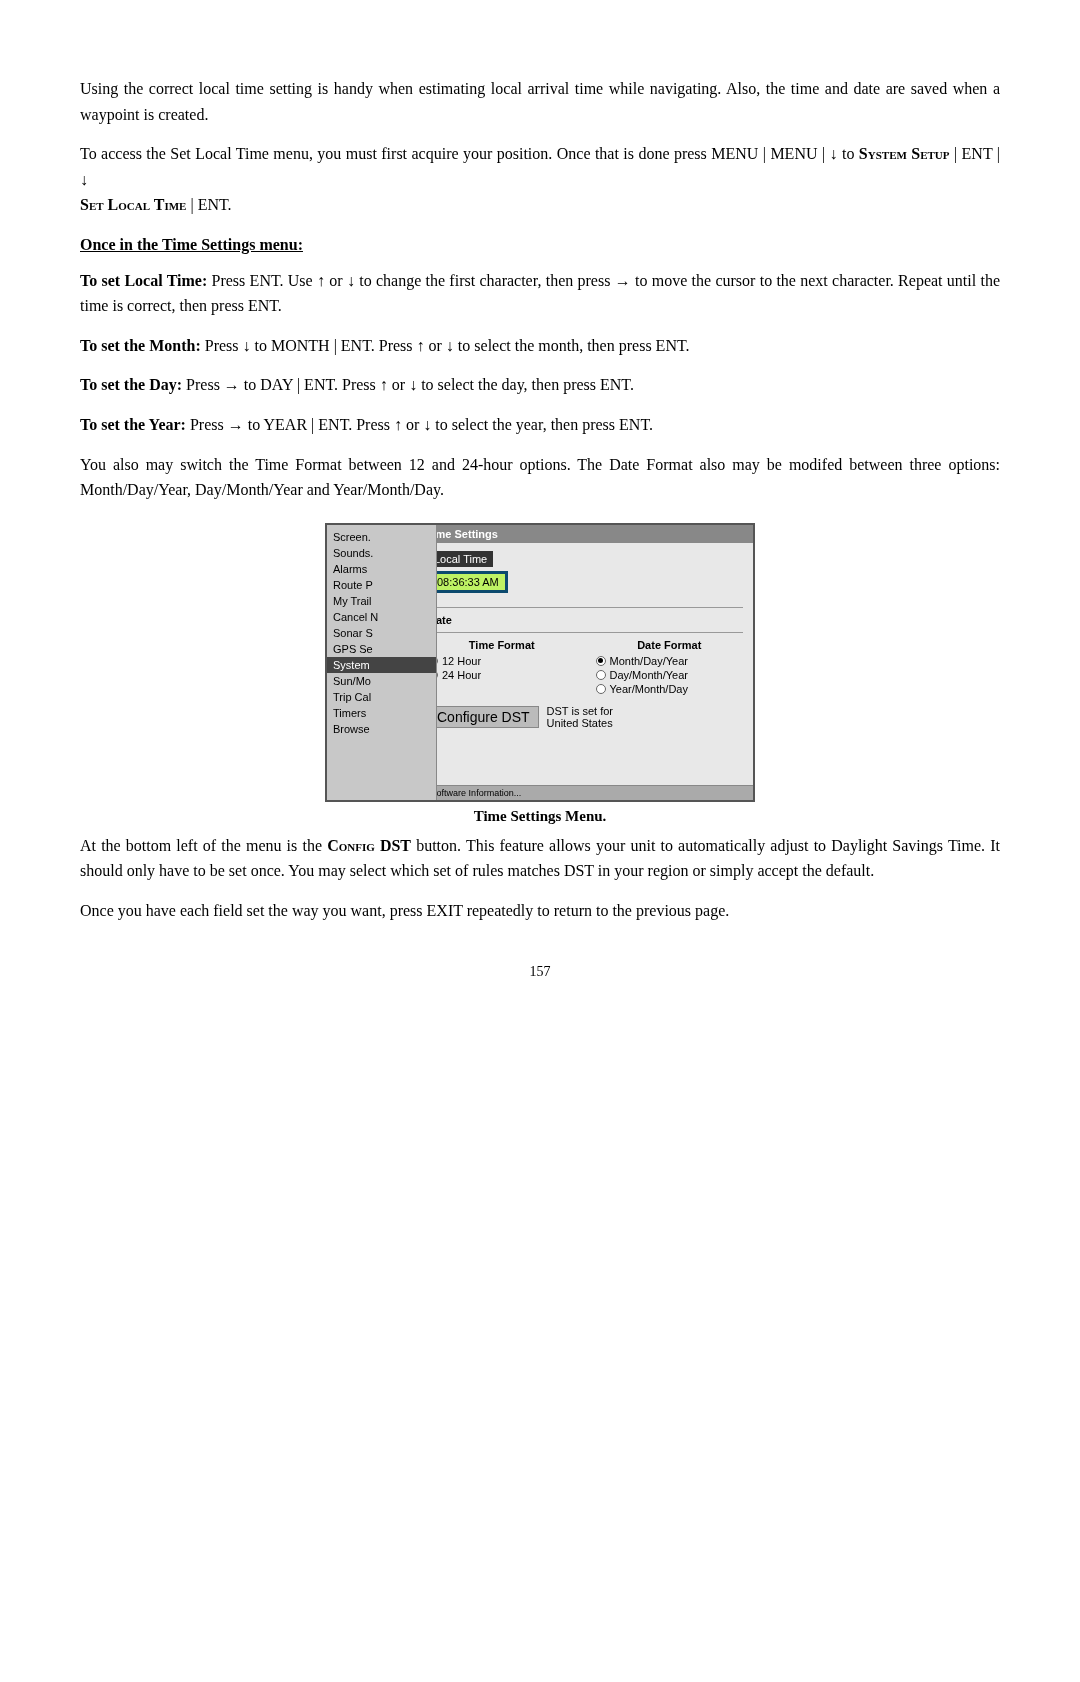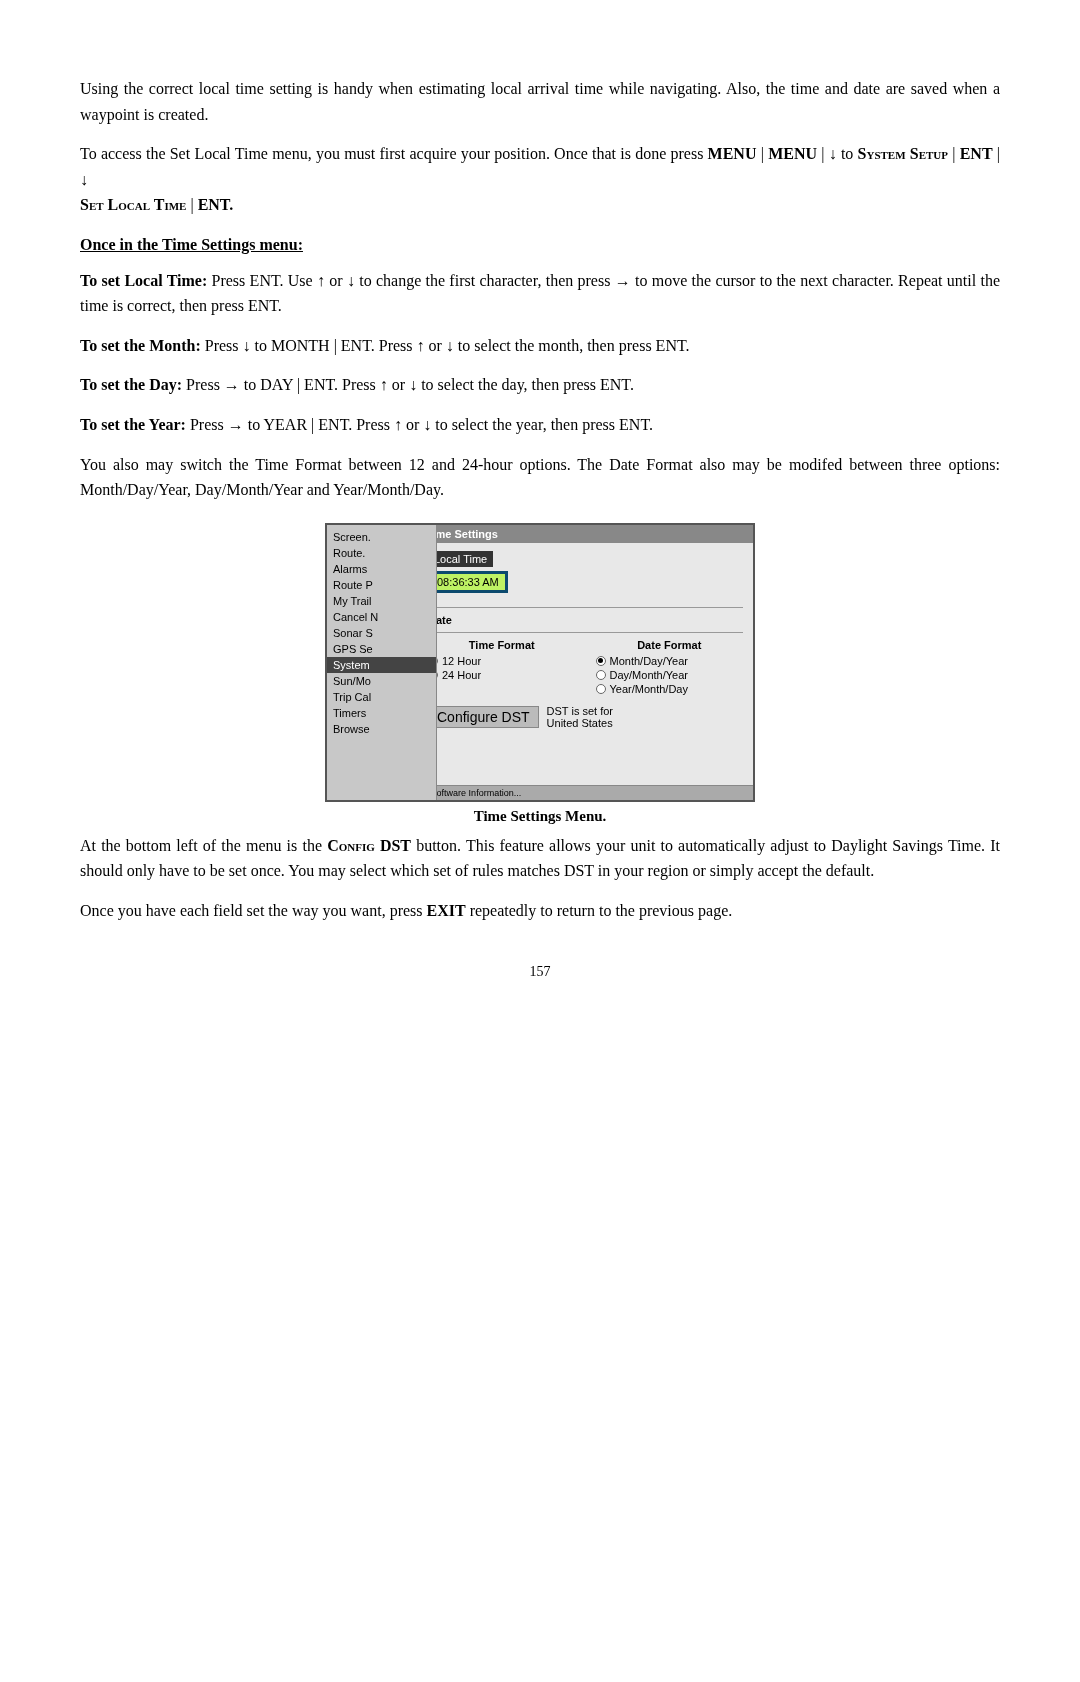--- a/index.html
+++ b/index.html
@@ -16,21 +16,21 @@
       font-size: 26px;
       font-weight: bold;
       margin-bottom: 16px;
       font-family: Georgia, serif;
     }
     p {
       text-align: justify;
       line-height: 1.6;
       margin-bottom: 14px;
     }
-    .bold { font-weight: bold; }
+    .bold { font-weight: normal; }
     .smallcaps {
       font-variant: small-caps;
       font-weight: bold;
     }
     .instruction-block {
       margin-bottom: 14px;
       text-align: justify;
       line-height: 1.6;
     }
     .instruction-block .label { font-weight: bold; }
@@ -238,21 +238,21 @@
   <span class="label">To set the Year:</span><span> Press → to YEAR | ENT. Press ↑ or ↓ to select the year, then press ENT.</span>
 </div>
 
 <p>You also may switch the Time Format between 12 and 24-hour options. The Date Format also may be modifed between three options: Month/Day/Year, Day/Month/Year and Year/Month/Day.</p>
 
 <div class="screenshot-container">
   <div class="screenshot-box">
 
     <div class="ss-left">
       <div class="menu-item">Screen.</div>
-      <div class="menu-item">Route.</div>
+      <div class="menu-item">Sounds.</div>
       <div class="menu-item">Alarms</div>
       <div class="menu-item">Route P</div>
       <div class="menu-item">My Trail</div>
       <div class="menu-item">Cancel N</div>
       <div class="menu-item">Sonar S</div>
       <div class="menu-item">GPS Se</div>
       <div class="menu-item highlighted">System</div>
       <div class="menu-item">Sun/Mo</div>
       <div class="menu-item">Trip Cal</div>
       <div class="menu-item">Timers</div>

